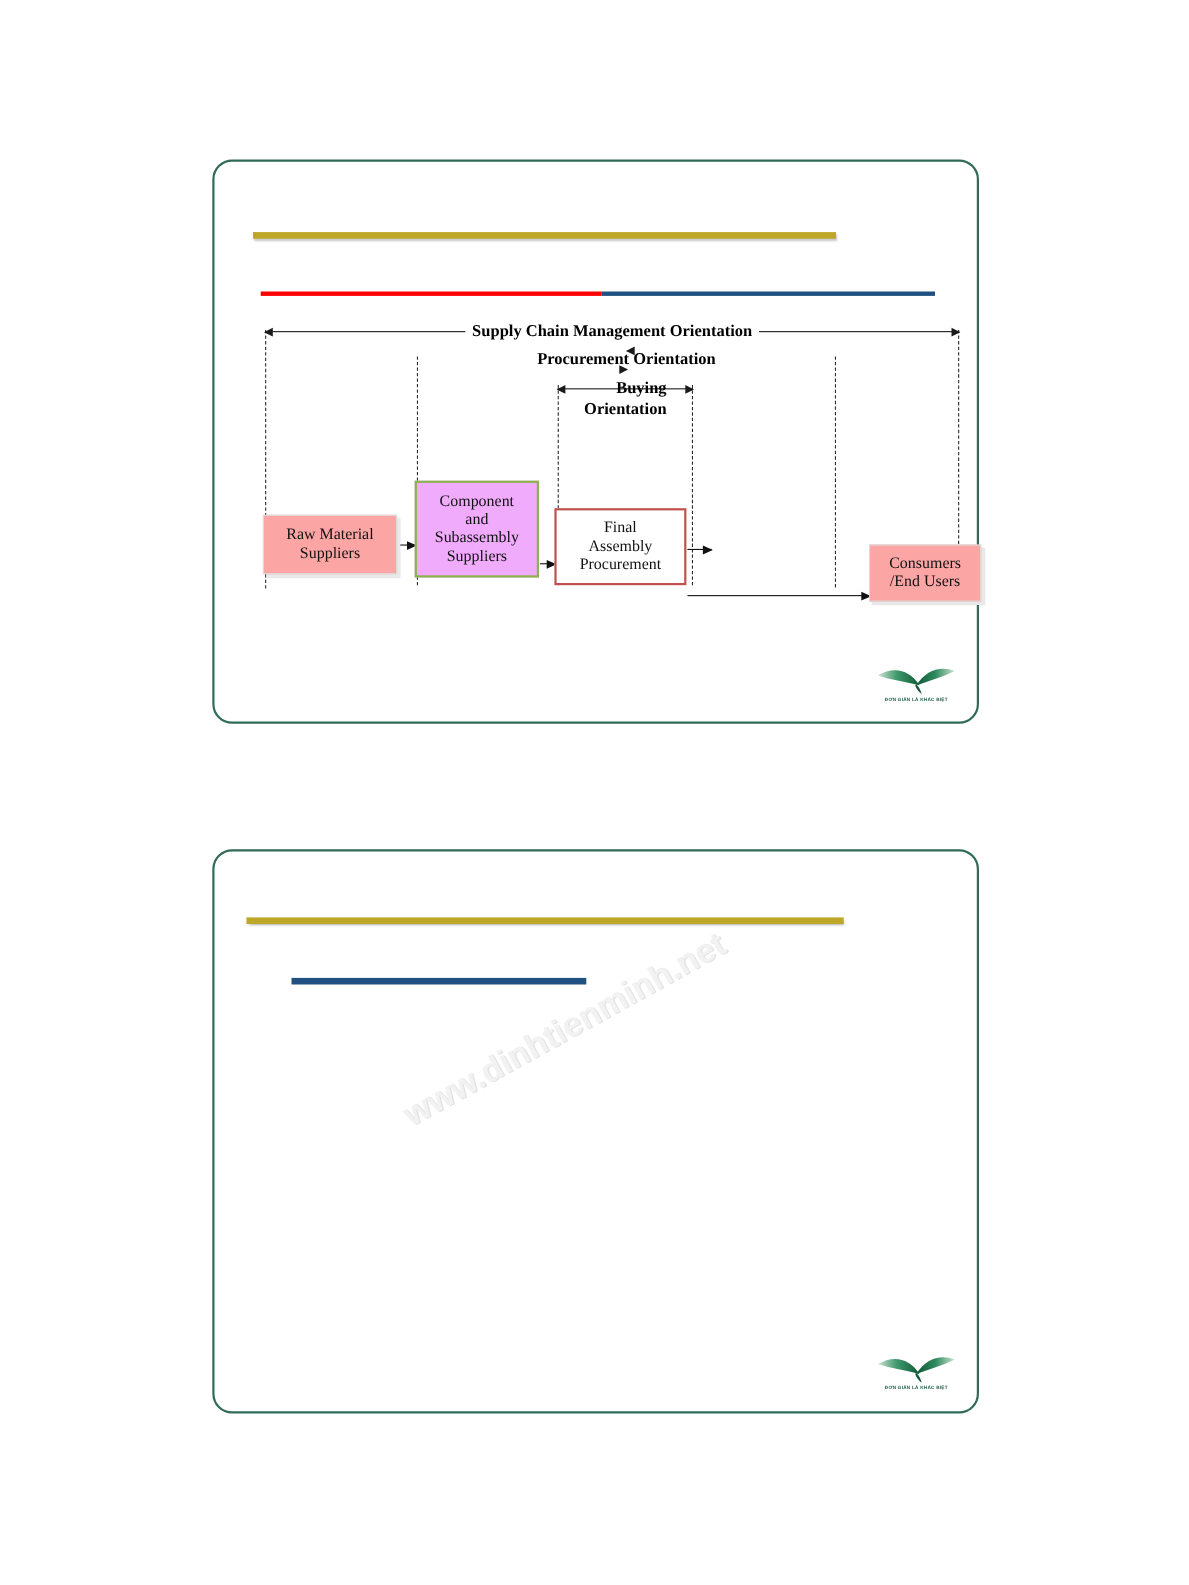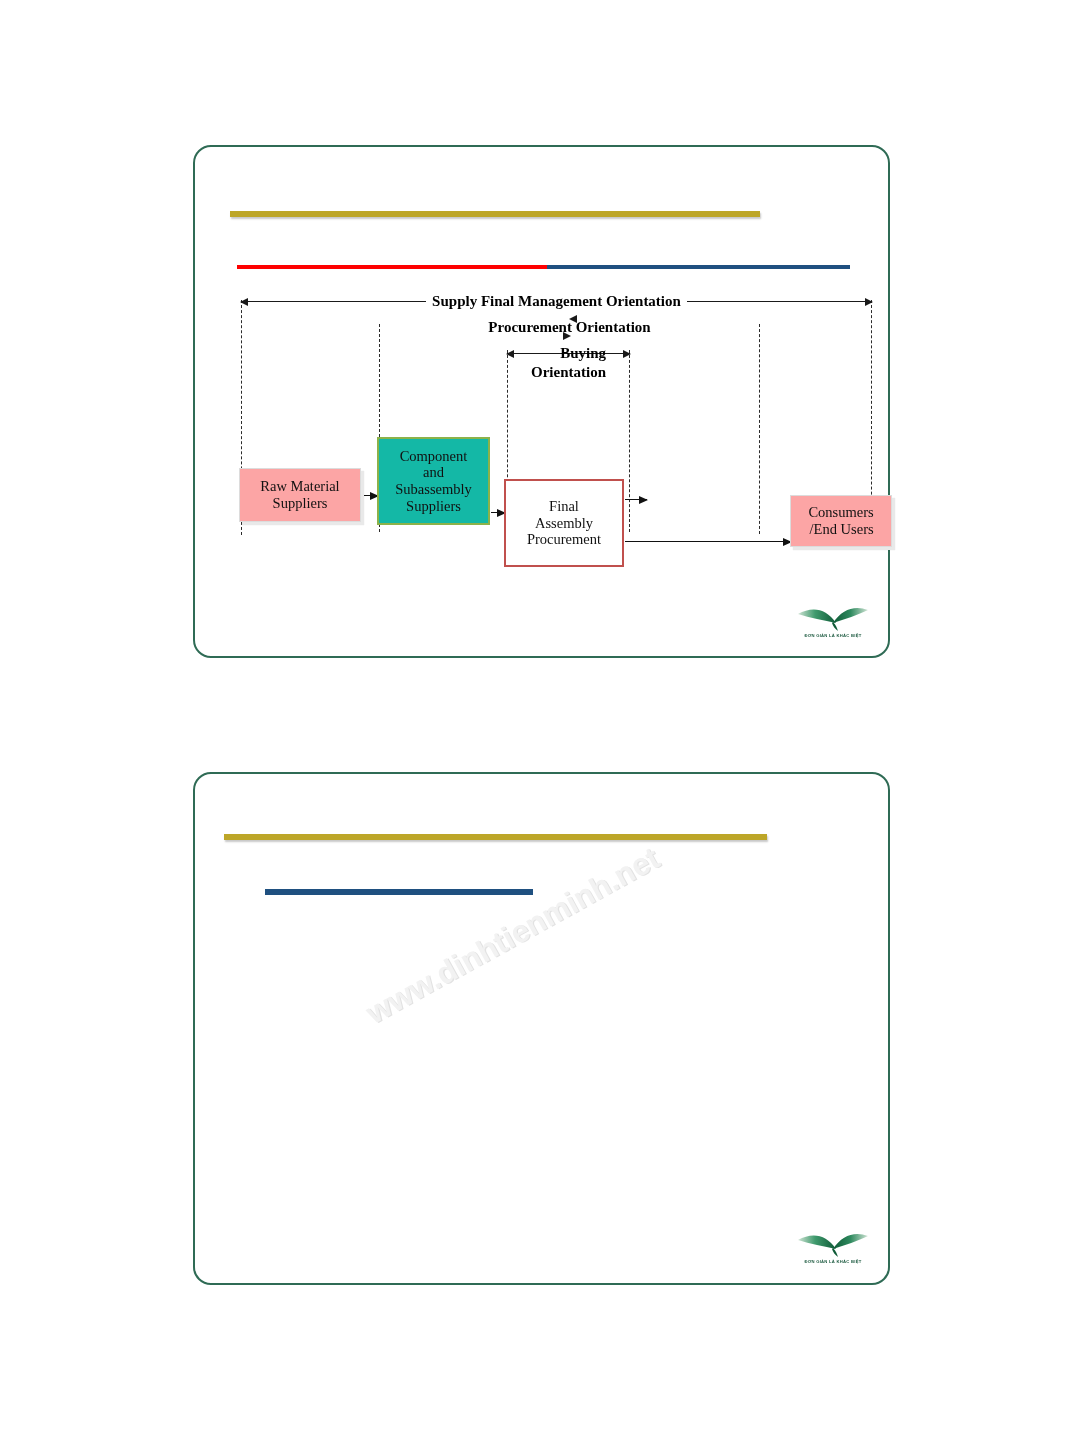--- a/index.html
+++ b/index.html
@@ -127,33 +127,33 @@
     line-height: 1.15;
     font-size: 14.5px;
     color: #111;
   }
   .node-fill {
     background: #fca5a5;
     border: 1px solid #dcdcdc;
     box-shadow: 3px 3px 0 #e9e9e9, 3px 3px 1px rgba(0,0,0,0.12);
   }
   .node-outline-green {
-    background: #14b8a6;
+    background: #f0abfc;
     border: 2.5px solid #8cb24a;
   }
   .node-outline-red {
     background: #ffffff;
     border: 2.5px solid #c0504d;
   }
 
   #n-raw     { left: 22px;  top: 176px; width: 122px; height: 54px; }
   #n-comp    { left: 160px; top: 145px; width: 113px; height: 88px; }
-  #n-final   { left: 287px; top: 187px; width: 120px; height: 88px; }
+  #n-final   { left: 287px; top: 170px; width: 120px; height: 70px; }
   #n-inter   { left: 430px; top: 143px; width: 113px; height: 78px; }
-  #n-consum  { left: 573px; top: 203px; width: 102px; height: 52px; text-align: right; }
+  #n-consum  { left: 573px; top: 203px; width: 102px; height: 52px; }
 
   
   .conn {
     position: absolute;
     height: 0;
     border-top: 1.5px solid #111;
   }
   .conn::after {
     content: "";
     position: absolute;
@@ -218,21 +218,21 @@
     <div class="vguide" id="g2"></div>
     <div class="vguide" id="g3"></div>
     <div class="vguide" id="g4"></div>
     <div class="vguide" id="g5"></div>
     <div class="vguide" id="g6"></div>
 
     <div class="measure" id="m-scm">
       <div class="seg">
         <span class="arrow-l"></span>
       </div>
-      <div class="mlabel">Supply Final Management Orientation</div>
+      <div class="mlabel">Supply Chain Management Orientation</div>
       <div class="seg">
         <span class="arrow-r"></span>
       </div>
     </div>
 
     <div class="measure" id="m-proc">
       <div class="seg thin">
         <span class="arrow-l"></span>
       </div>
       <div class="mlabel">Procurement Orientation</div>

